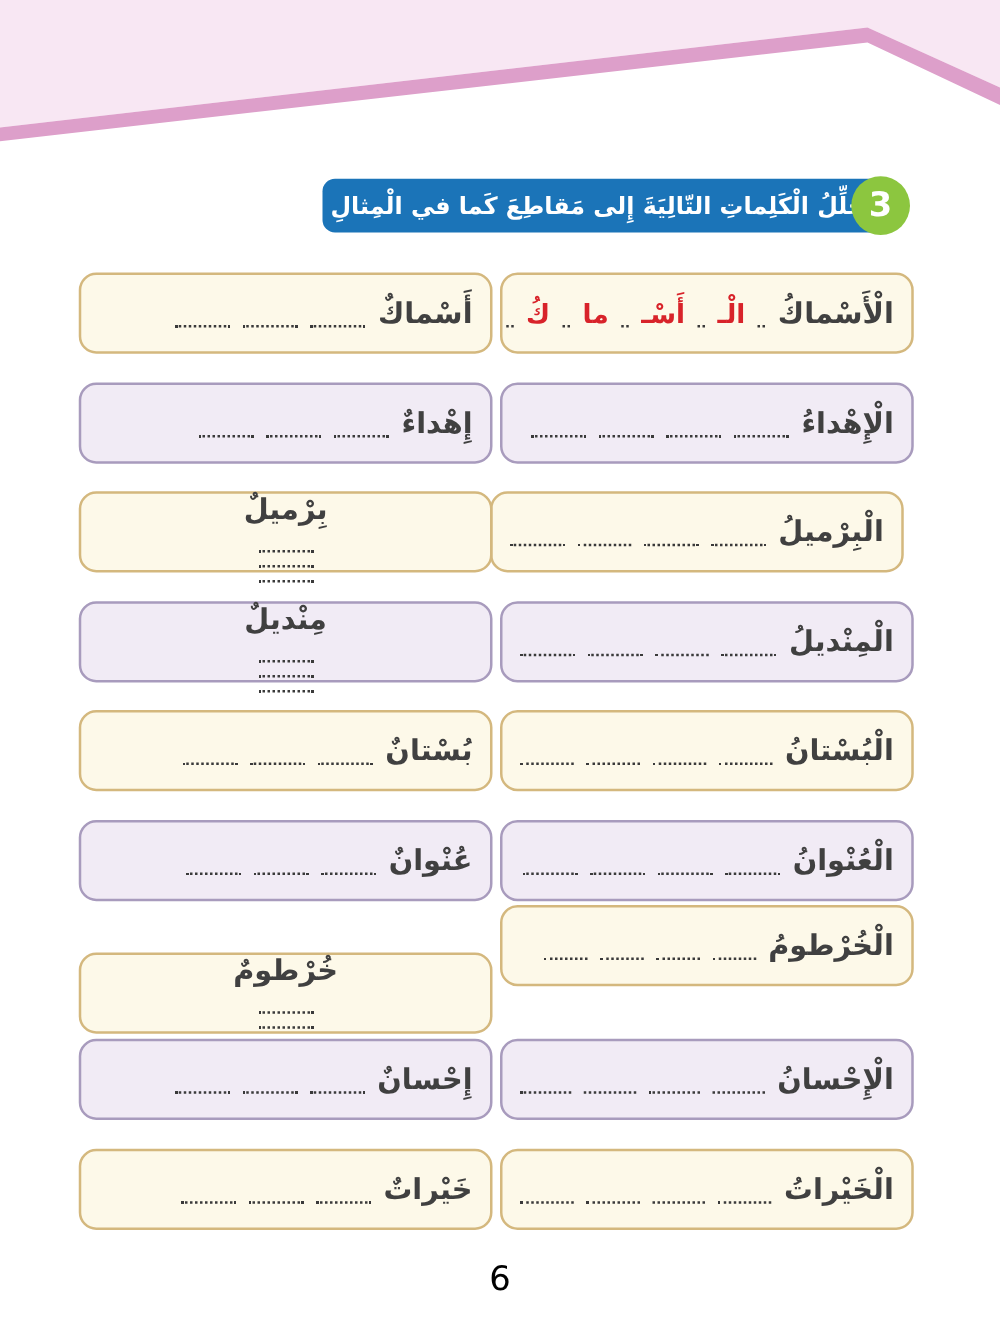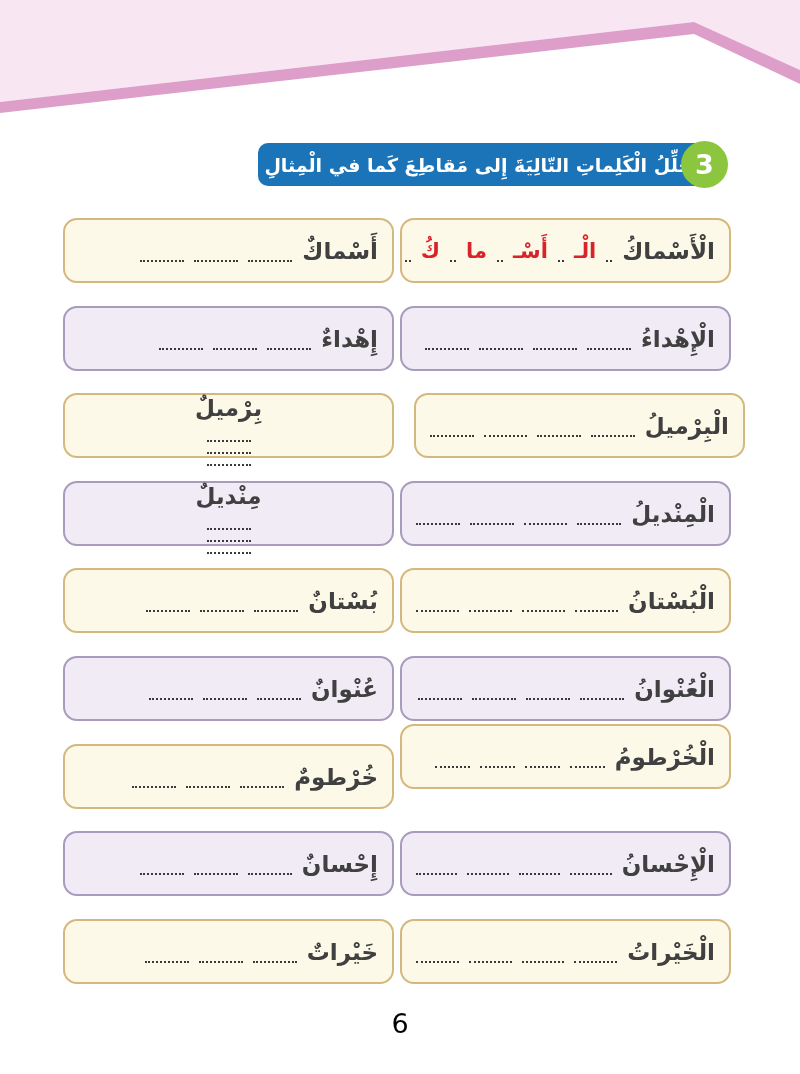--- a/index.html
+++ b/index.html
@@ -75,21 +75,21 @@
       <span class="dotted"></span>
       <span class="dotted"></span>
       <span class="dotted"></span>
     </div>
     <div class="wordbox lavender" style="top: 306px; left: 63px;">
       <span class="word">إِهْداءٌ</span>
       <span class="dotted"></span>
       <span class="dotted"></span>
       <span class="dotted"></span>
     </div>
-    <div class="wordbox cream" style="top: 393px; left: 414px;">
+    <div class="wordbox cream" style="top: 393px; left: 392px;">
       <span class="word">الْبِرْميلُ</span>
       <span class="dotted"></span>
       <span class="dotted"></span>
       <span class="dotted"></span>
       <span class="dotted"></span>
     </div>
     <div class="wordbox cream" style="top: 393px; left: 63px; flex-direction: column;">
       <span class="word">بِرْميلٌ</span>
       <span class="dotted"></span>
       <span class="dotted"></span>
@@ -134,21 +134,21 @@
       <span class="dotted"></span>
       <span class="dotted"></span>
     </div>
     <div class="wordbox cream" style="top: 724px; left: 400px; padding-left: 33px;">
       <span class="word">الْخُرْطومُ</span>
       <span class="dotted"></span>
       <span class="dotted"></span>
       <span class="dotted"></span>
       <span class="dotted"></span>
     </div>
-    <div class="wordbox cream" style="top: 744px; left: 63px;">
+    <div class="wordbox cream" style="top: 762px; left: 63px; flex-direction: column;">
       <span class="word">خُرْطومٌ</span>
       <span class="dotted"></span>
       <span class="dotted"></span>
       <span class="dotted"></span>
     </div>
     <div class="wordbox lavender" style="top: 831px; left: 400px;">
       <span class="word">الْإِحْسانُ</span>
       <span class="dotted"></span>
       <span class="dotted"></span>
       <span class="dotted"></span>

